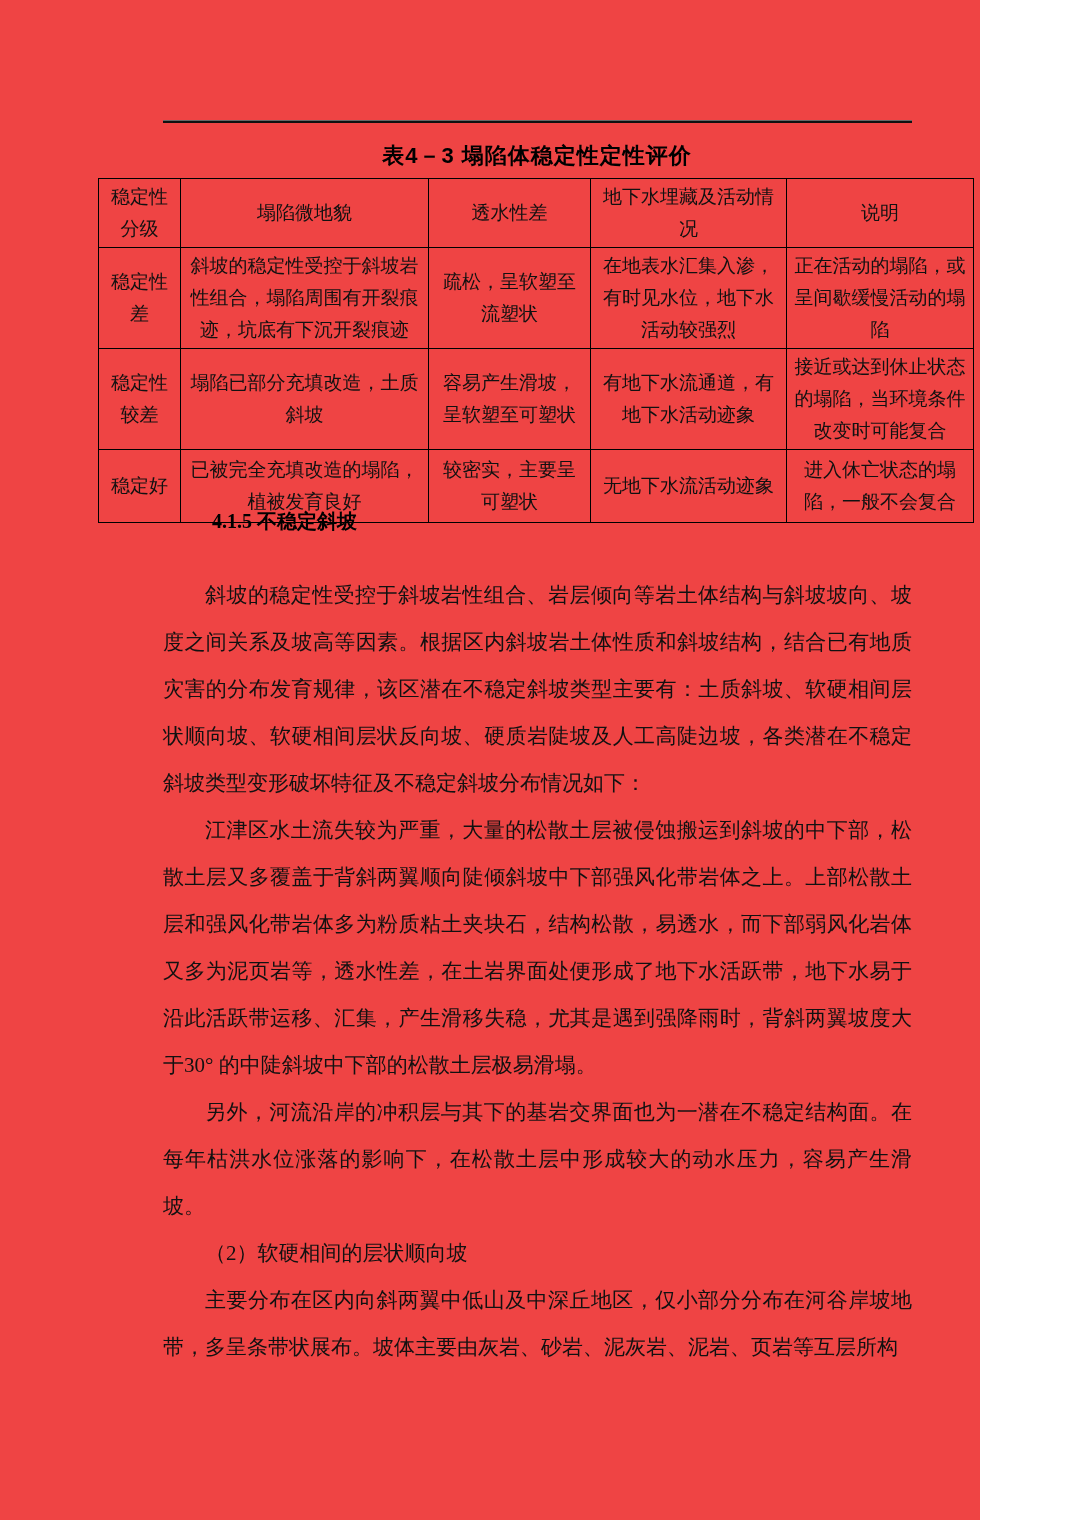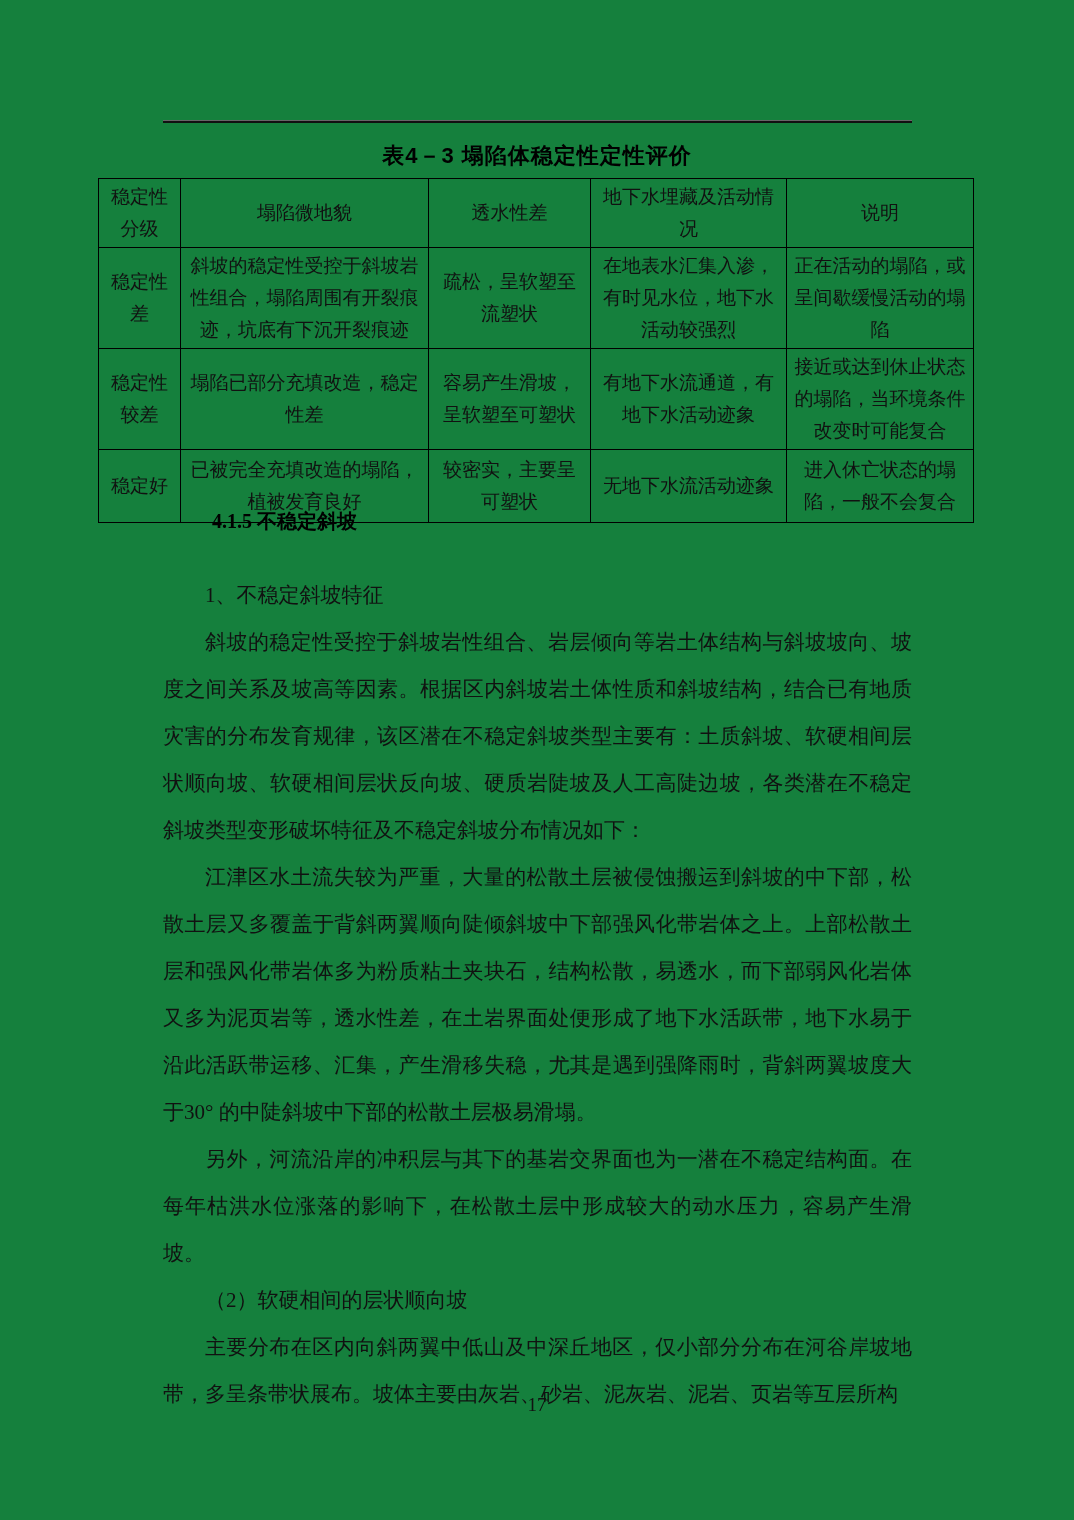--- a/index.html
+++ b/index.html
@@ -2,23 +2,23 @@
 <html><head>
 <meta charset="utf-8">
 <style>
   html, body {
     margin: 0;
     padding: 0;
     background: #ffffff;
   }
   .page {
     position: relative;
-    width: 1074px;
+    width: 980px;
     height: 1520px;
-    background: #15803d;
+    background: #ef4444;
     font-family: "Liberation Serif", "DejaVu Serif", serif;
     color: #111111;
     overflow: hidden;
   }
   .header-rule {
     position: absolute;
     left: 163px;
     top: 120px;
     width: 749px;
     height: 0;
@@ -127,41 +127,39 @@
       </tr>
       <tr class="row-1">
         <td>稳定性差</td>
         <td>斜坡的稳定性受控于斜坡岩性组合，塌陷周围有开裂痕迹，坑底有下沉开裂痕迹</td>
         <td>疏松，呈软塑至流塑状</td>
         <td>在地表水汇集入渗，有时见水位，地下水活动较强烈</td>
         <td>正在活动的塌陷，或呈间歇缓慢活动的塌陷</td>
       </tr>
       <tr class="row-2">
         <td>稳定性较差</td>
-        <td>塌陷已部分充填改造，稳定性差</td>
+        <td>塌陷已部分充填改造，土质斜坡</td>
         <td>容易产生滑坡，呈软塑至可塑状</td>
         <td>有地下水流通道，有地下水活动迹象</td>
         <td>接近或达到休止状态的塌陷，当环境条件改变时可能复合</td>
       </tr>
       <tr class="row-3">
         <td>稳定好</td>
         <td>已被完全充填改造的塌陷，植被发育良好</td>
         <td>较密实，主要呈可塑状</td>
         <td>无地下水流活动迹象</td>
         <td>进入休亡状态的塌陷，一般不会复合</td>
       </tr>
     </tbody>
   </table>
 
   <div class="section-heading">4.1.5 不稳定斜坡</div>
 
   <div class="content">
-    <p class="indent">1、不稳定斜坡特征</p>
     <p class="indent">斜坡的稳定性受控于斜坡岩性组合、岩层倾向等岩土体结构与斜坡坡向、坡度之间关系及坡高等因素。根据区内斜坡岩土体性质和斜坡结构，结合已有地质灾害的分布发育规律，该区潜在不稳定斜坡类型主要有：土质斜坡、软硬相间层状顺向坡、软硬相间层状反向坡、硬质岩陡坡及人工高陡边坡，各类潜在不稳定斜坡类型变形破坏特征及不稳定斜坡分布情况如下：</p>
     <p class="indent">江津区水土流失较为严重，大量的松散土层被侵蚀搬运到斜坡的中下部，松散土层又多覆盖于背斜两翼顺向陡倾斜坡中下部强风化带岩体之上。上部松散土层和强风化带岩体多为粉质粘土夹块石，结构松散，易透水，而下部弱风化岩体又多为泥页岩等，透水性差，在土岩界面处便形成了地下水活跃带，地下水易于沿此活跃带运移、汇集，产生滑移失稳，尤其是遇到强降雨时，背斜两翼坡度大于30° 的中陡斜坡中下部的松散土层极易滑塌。</p>
     <p class="indent">另外，河流沿岸的冲积层与其下的基岩交界面也为一潜在不稳定结构面。在每年枯洪水位涨落的影响下，在松散土层中形成较大的动水压力，容易产生滑坡。</p>
     <p class="indent">（2）软硬相间的层状顺向坡</p>
     <p class="indent">主要分布在区内向斜两翼中低山及中深丘地区，仅小部分分布在河谷岸坡地带，多呈条带状展布。坡体主要由灰岩、砂岩、泥灰岩、泥岩、页岩等互层所构</p>
   </div>
 
-  <div class="page-number">17</div>
 
 </div>
 
 </body></html>

